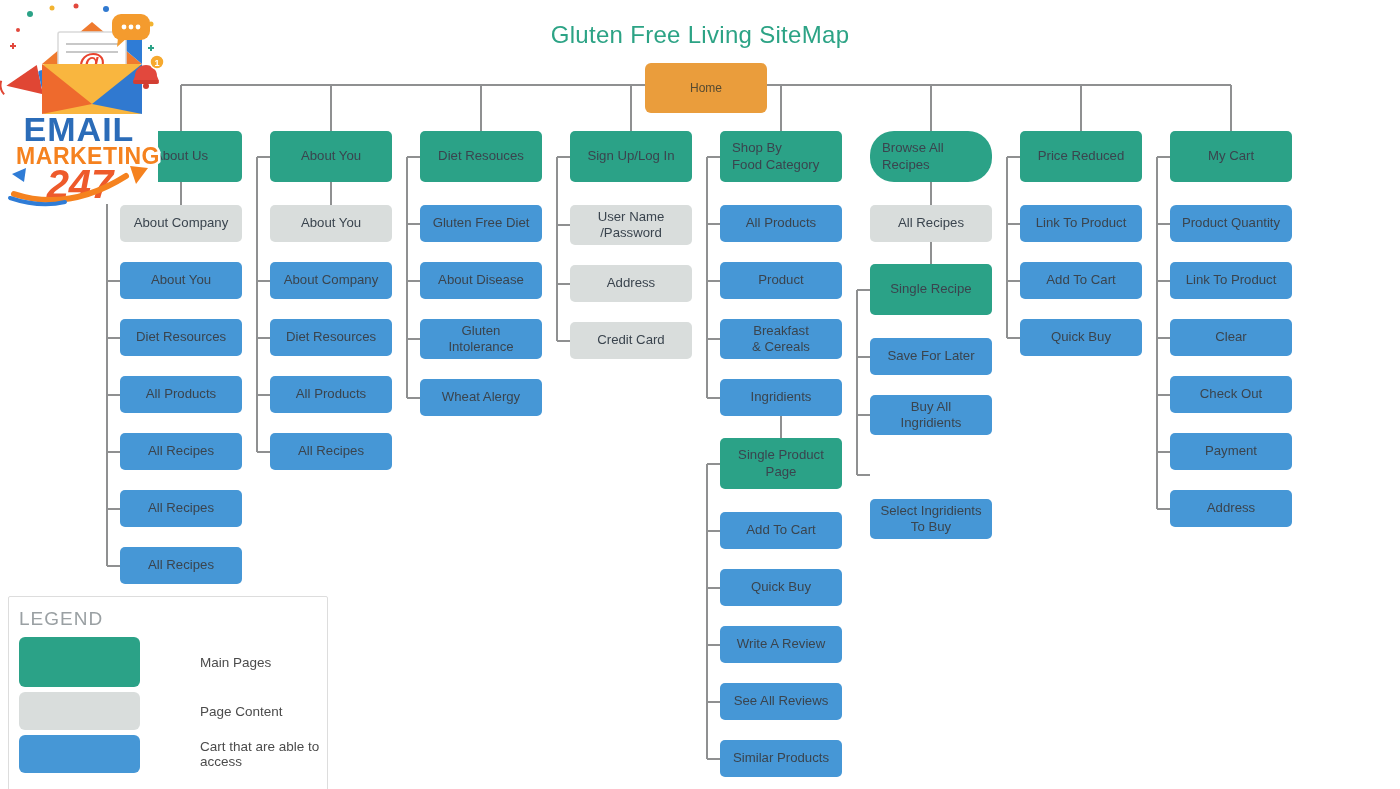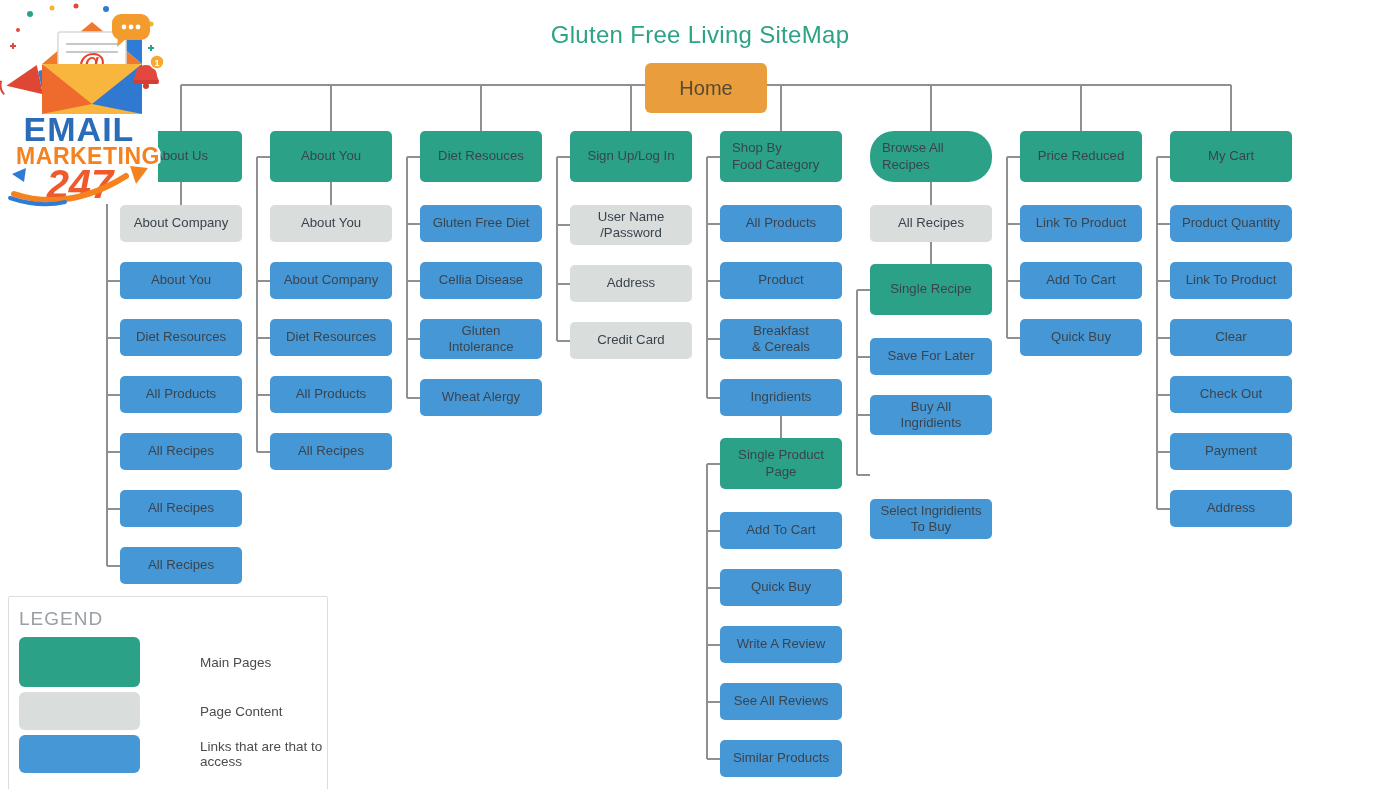--- a/index.html
+++ b/index.html
@@ -17,21 +17,21 @@
     display:flex;align-items:center;justify-content:center;text-align:center;
     font-size:13.2px;line-height:1.22;color:#3a444e;white-space:pre-line;padding:2px 4px;
   }
   .node.main{background:var(--main-green);}
   .node.content{background:var(--content-gray);}
   .node.link{background:var(--link-blue);}
   .node.align-left{justify-content:flex-start;text-align:left;padding-left:12px;}
   .home-box{
     position:absolute;left:645px;top:63px;width:122px;height:50px;border-radius:6px;
     background:var(--home-orange);z-index:3;display:flex;align-items:center;justify-content:center;
-    font-size:20px;color:#564a31;
+    font-size:12px;color:#564a31;
   }
   .hline,.vline{position:absolute;background:var(--connector);z-index:1;}
   
   .legend{
     position:absolute;left:8px;top:596px;width:320px;height:198px;background:#fff;
     border:1px solid #ddd;border-radius:2px;box-sizing:border-box;z-index:4;
   }
   .legend-title{font-size:19px;color:#9aa0a3;letter-spacing:1px;margin:11px 0 7px 10px;}
   .legend-row{display:flex;align-items:center;margin:0 0 5px 10px;gap:48px;}
   .legend-swatch{width:121px;border-radius:6px;flex:0 0 auto;}
@@ -134,21 +134,21 @@
       <div class="node link" style="left: 120px; top: 490px; width: 122px; height: 37px;">All Recipes</div>
       <div class="node link" style="left: 120px; top: 547px; width: 122px; height: 37px;">All Recipes</div>
       <div class="node main" style="left: 270px; top: 131px; width: 122px; height: 51px;">About You</div>
       <div class="node content" style="left: 270px; top: 205px; width: 122px; height: 37px;">About You</div>
       <div class="node link" style="left: 270px; top: 262px; width: 122px; height: 37px;">About Company</div>
       <div class="node link" style="left: 270px; top: 319px; width: 122px; height: 37px;">Diet Resources</div>
       <div class="node link" style="left: 270px; top: 376px; width: 122px; height: 37px;">All Products</div>
       <div class="node link" style="left: 270px; top: 433px; width: 122px; height: 37px;">All Recipes</div>
       <div class="node main" style="left: 420px; top: 131px; width: 122px; height: 51px;">Diet Resouces</div>
       <div class="node link" style="left: 420px; top: 205px; width: 122px; height: 37px;">Gluten Free Diet</div>
-      <div class="node link" style="left: 420px; top: 262px; width: 122px; height: 37px;">Cellia Disease</div>
+      <div class="node link" style="left: 420px; top: 262px; width: 122px; height: 37px;">About Disease</div>
       <div class="node link" style="left: 420px; top: 319px; width: 122px; height: 40px;">Gluten
 Intolerance</div>
       <div class="node link" style="left: 420px; top: 379px; width: 122px; height: 37px;">Wheat Alergy</div>
       <div class="node main" style="left: 570px; top: 131px; width: 122px; height: 51px;">Sign Up/Log In</div>
       <div class="node content" style="left: 570px; top: 205px; width: 122px; height: 40px;">User Name
 /Password</div>
       <div class="node content" style="left: 570px; top: 265px; width: 122px; height: 37px;">Address</div>
       <div class="node content" style="left: 570px; top: 322px; width: 122px; height: 37px;">Credit Card</div>
       <div class="node main align-left" style="left: 720px; top: 131px; width: 122px; height: 51px;">Shop By
 Food Category</div>
@@ -193,21 +193,21 @@
     <div class="legend-row">
       <div class="legend-swatch main"></div>
       <div class="legend-label">Main Pages</div>
     </div>
     <div class="legend-row">
       <div class="legend-swatch content"></div>
       <div class="legend-label">Page Content</div>
     </div>
     <div class="legend-row">
       <div class="legend-swatch link"></div>
-      <div class="legend-label">Links that are that to access</div>
+      <div class="legend-label">Cart that are able to access</div>
     </div>
   </div>
 
   <div class="logo">
     <svg width="158" height="202" viewBox="0 0 158 202" xmlns="http://www.w3.org/2000/svg">
       <g>
         <circle cx="30" cy="12" r="3" fill="#2BA287"></circle>
         <circle cx="52" cy="6" r="2.5" fill="#F2B330"></circle>
         <circle cx="76" cy="4" r="2.5" fill="#E2483D"></circle>
         <circle cx="106" cy="7" r="3" fill="#3079D0"></circle>

